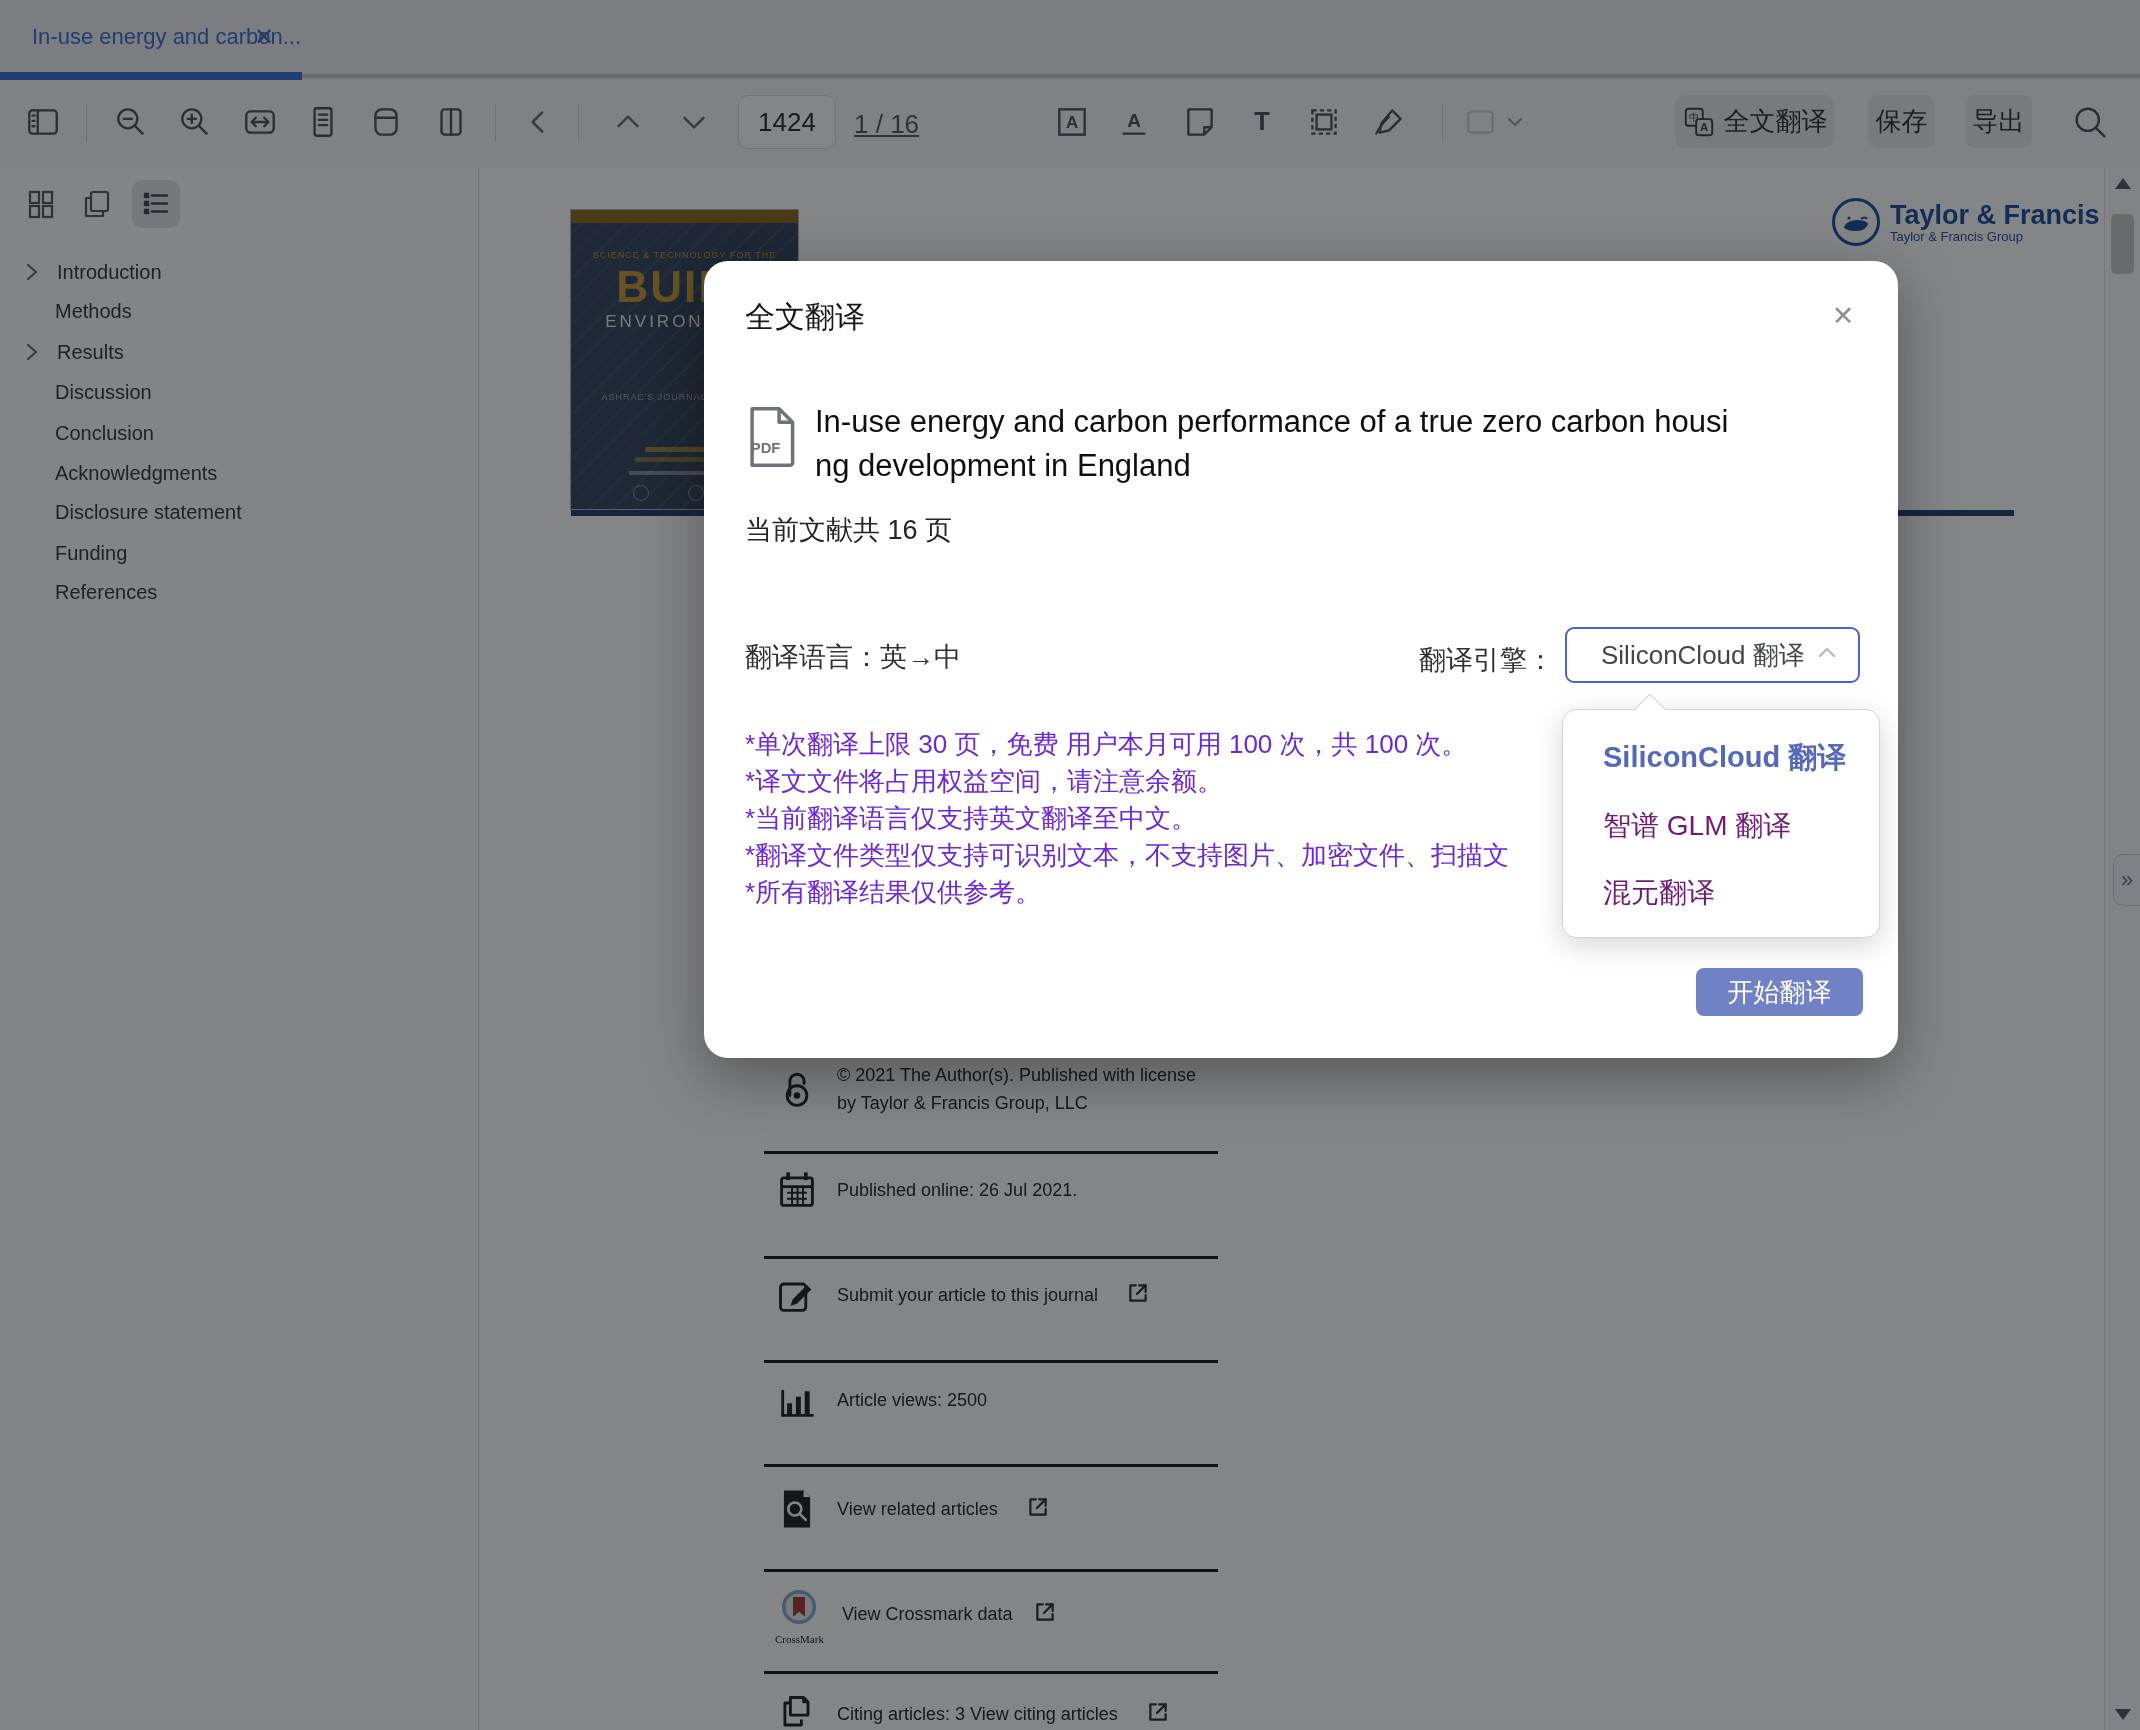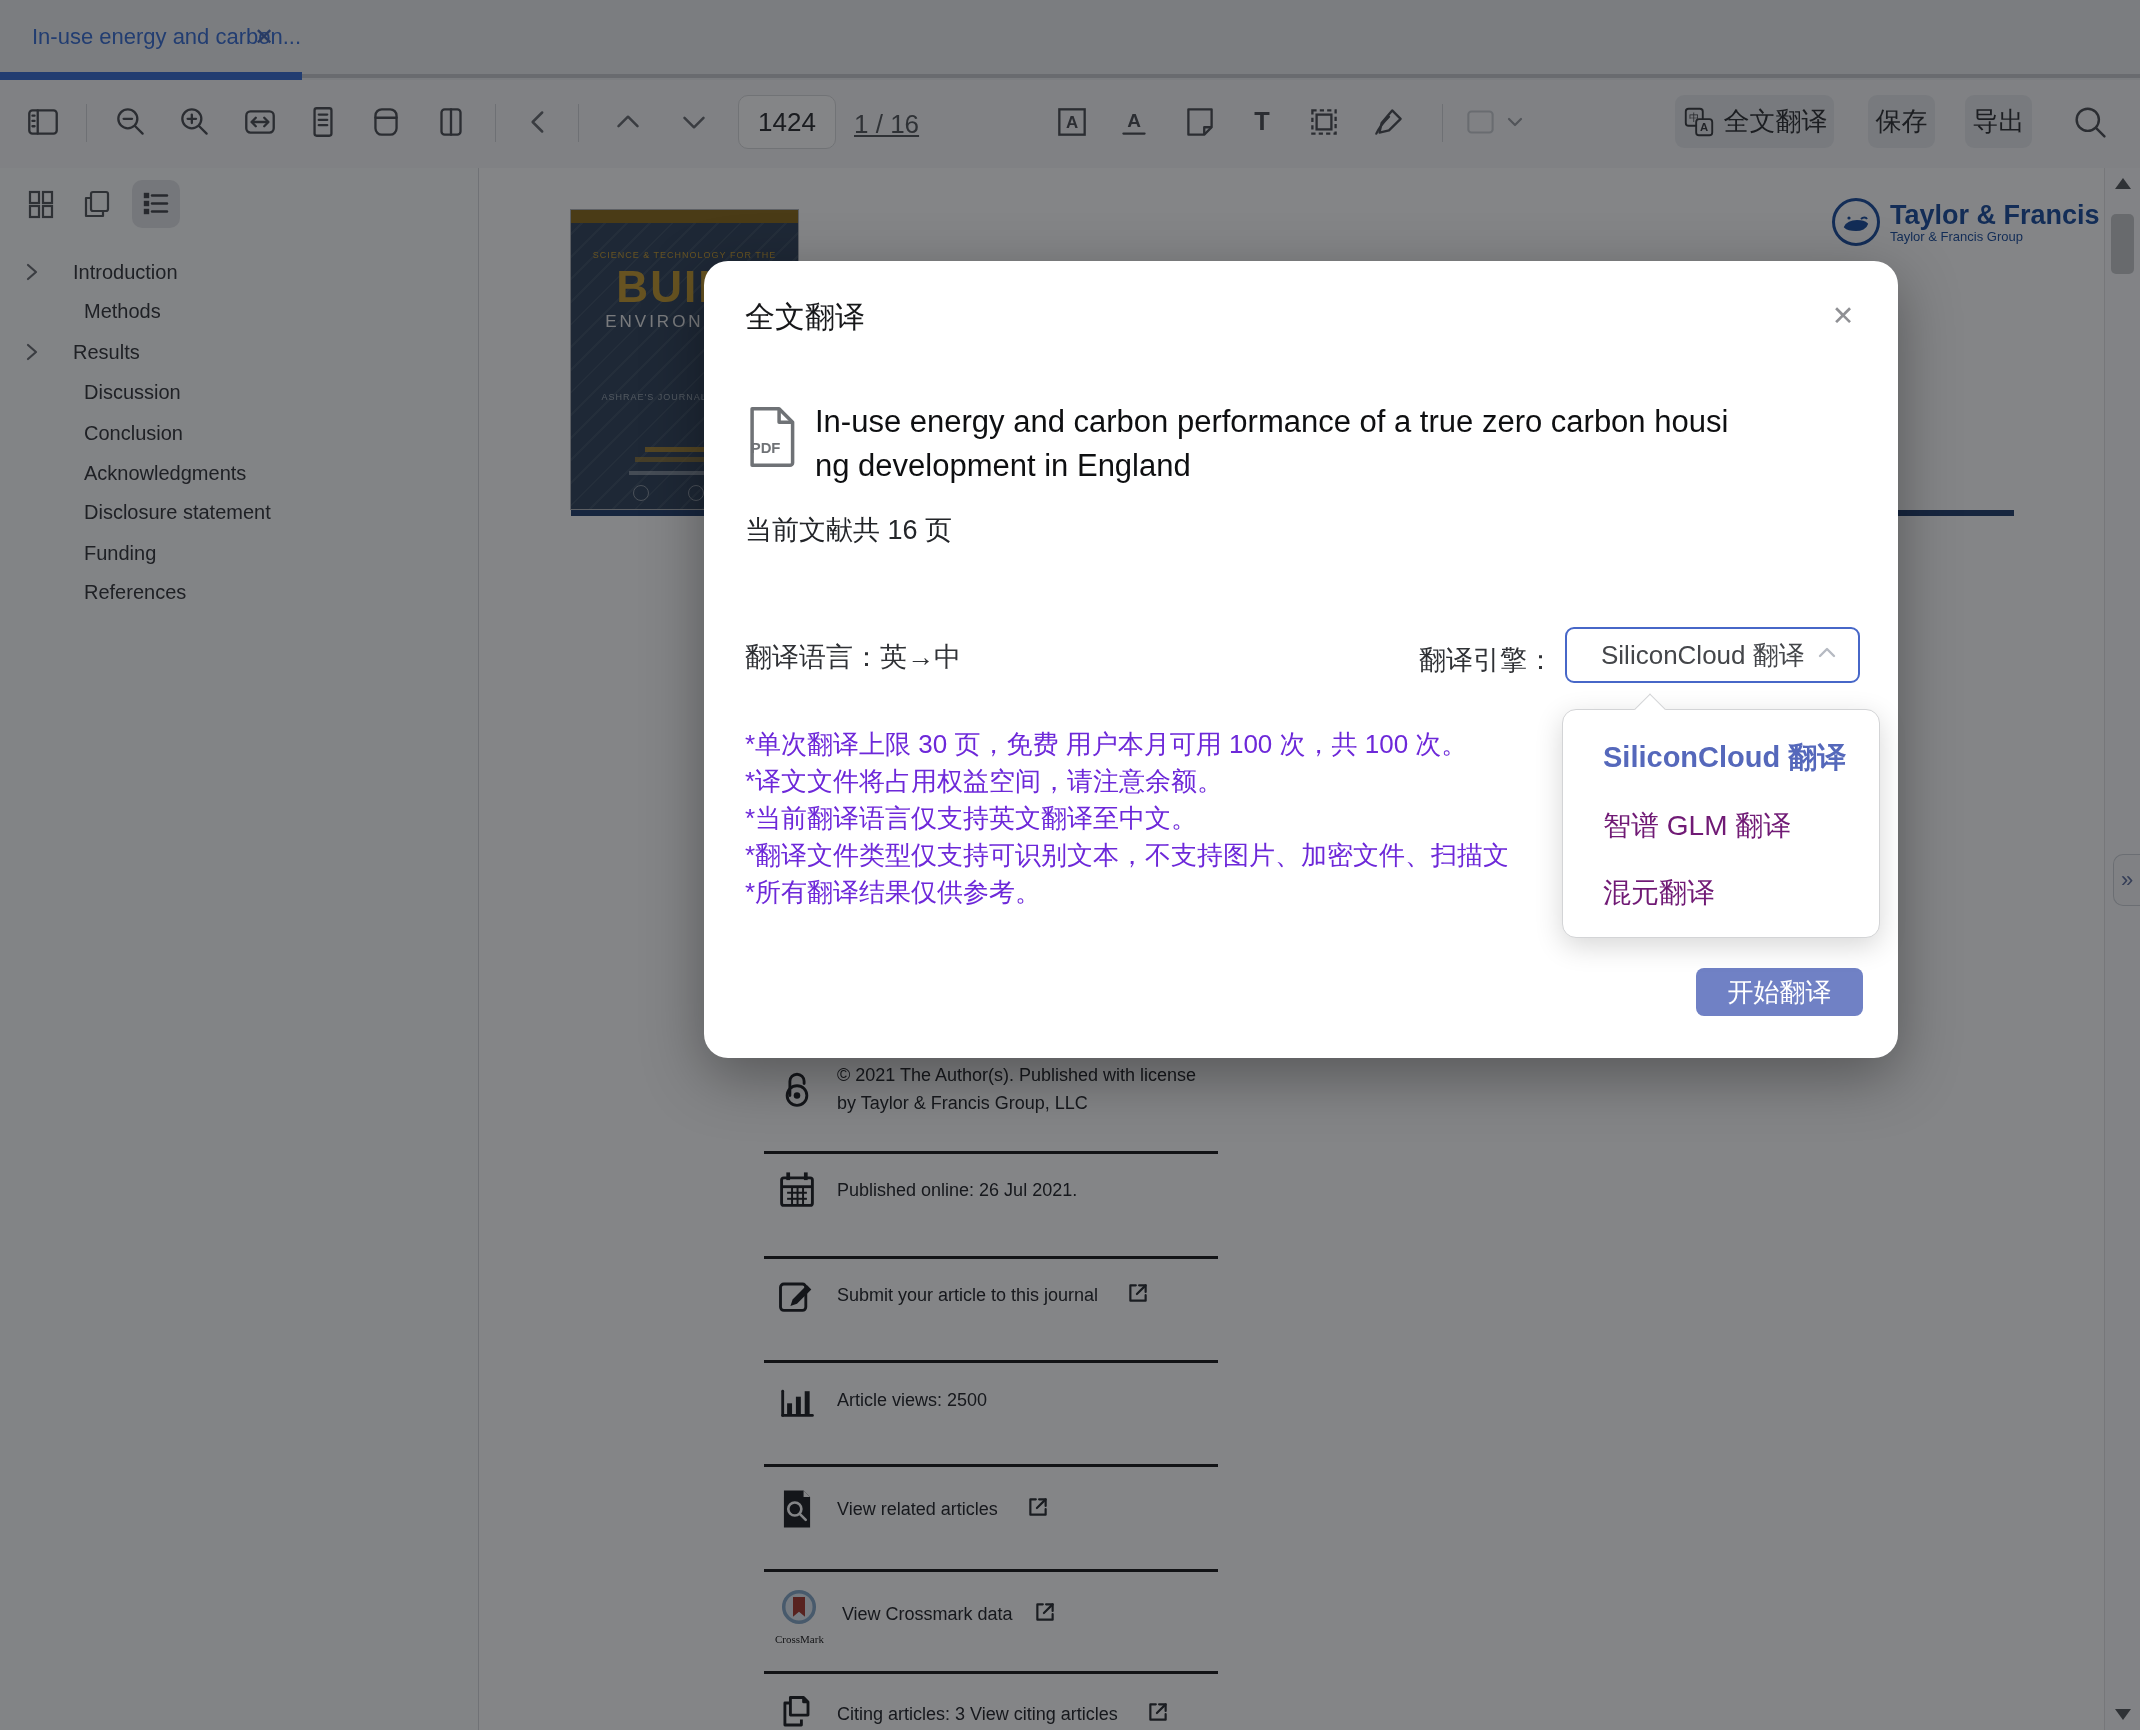--- a/index.html
+++ b/index.html
@@ -19,22 +19,22 @@
   .tdiv{position:absolute;top:24px;width:1px;height:38px;background:#d3d5d8;}
   .page-input{position:absolute;left:738px;top:15px;width:98px;height:54px;border:1px solid #d9dadc;border-radius:10px;background:#fff;text-align:center;font-size:26px;color:#2b2d31;outline:none;}
   .page-ind{position:absolute;left:854px;top:0;height:89px;display:flex;align-items:center;font-size:26px;color:#55585c;text-decoration:underline;}
   .graybtn{position:absolute;top:15px;height:53px;background:#e7e9ec;border-radius:9px;display:flex;align-items:center;justify-content:center;font-size:26px;color:#2f3134;cursor:pointer;gap:8px;}
   
   .sidebar{position:absolute;left:0;top:168px;width:479px;bottom:0;background:#fbfcfd;border-right:1px solid #d7d9dc;}
   .sicon{position:absolute;top:12px;width:48px;height:48px;display:flex;align-items:center;justify-content:center;border-radius:10px;cursor:pointer;}
   .sicon.active{background:#e1e3e6;}
   .oitem{position:absolute;left:0;width:100%;height:40px;display:flex;align-items:center;cursor:pointer;}
   .oitem .chev{width:26px;height:26px;margin-left:18px;}
-  .oitem .olabel{margin-left:29px;font-size:20px;color:#34363b;}
-  .oitem.nochev .olabel{margin-left:84px;}
+  .oitem .olabel{margin-left:13px;font-size:20px;color:#34363b;}
+  .oitem.nochev .olabel{margin-left:55px;}
   .content{position:absolute;left:479px;top:168px;right:0;bottom:0;background:#ffffff;}
   
   .cover{position:absolute;left:92px;top:42px;width:227px;height:299px;background:#32455c;overflow:hidden;box-shadow:0 0 0 1px #aeb2b8;}
   .cover .stripes{position:absolute;inset:0;background:repeating-linear-gradient(135deg,rgba(255,255,255,.06) 0 2px,transparent 2px 16px);}
   .cover .topbar{position:absolute;left:0;top:0;width:100%;height:13px;background:#8a6a1c;}
   .cover .kick{position:absolute;left:0;top:40px;width:100%;text-align:center;font-size:9px;color:#c59a33;letter-spacing:1px;}
   .cover .big{position:absolute;left:0;top:52px;width:100%;text-align:center;font-size:44px;font-weight:800;color:#c59a33;letter-spacing:2px;}
   .cover .env{position:absolute;left:0;top:102px;width:100%;text-align:center;font-size:17px;color:#e8e9ea;letter-spacing:3px;}
   .cover .jline{position:absolute;left:0;top:182px;width:100%;text-align:center;font-size:9px;color:#9aa5b1;letter-spacing:1px;}
   .cover .bar1{position:absolute;left:74px;top:237px;width:80px;height:5px;background:#b98f2d;opacity:.8;}

